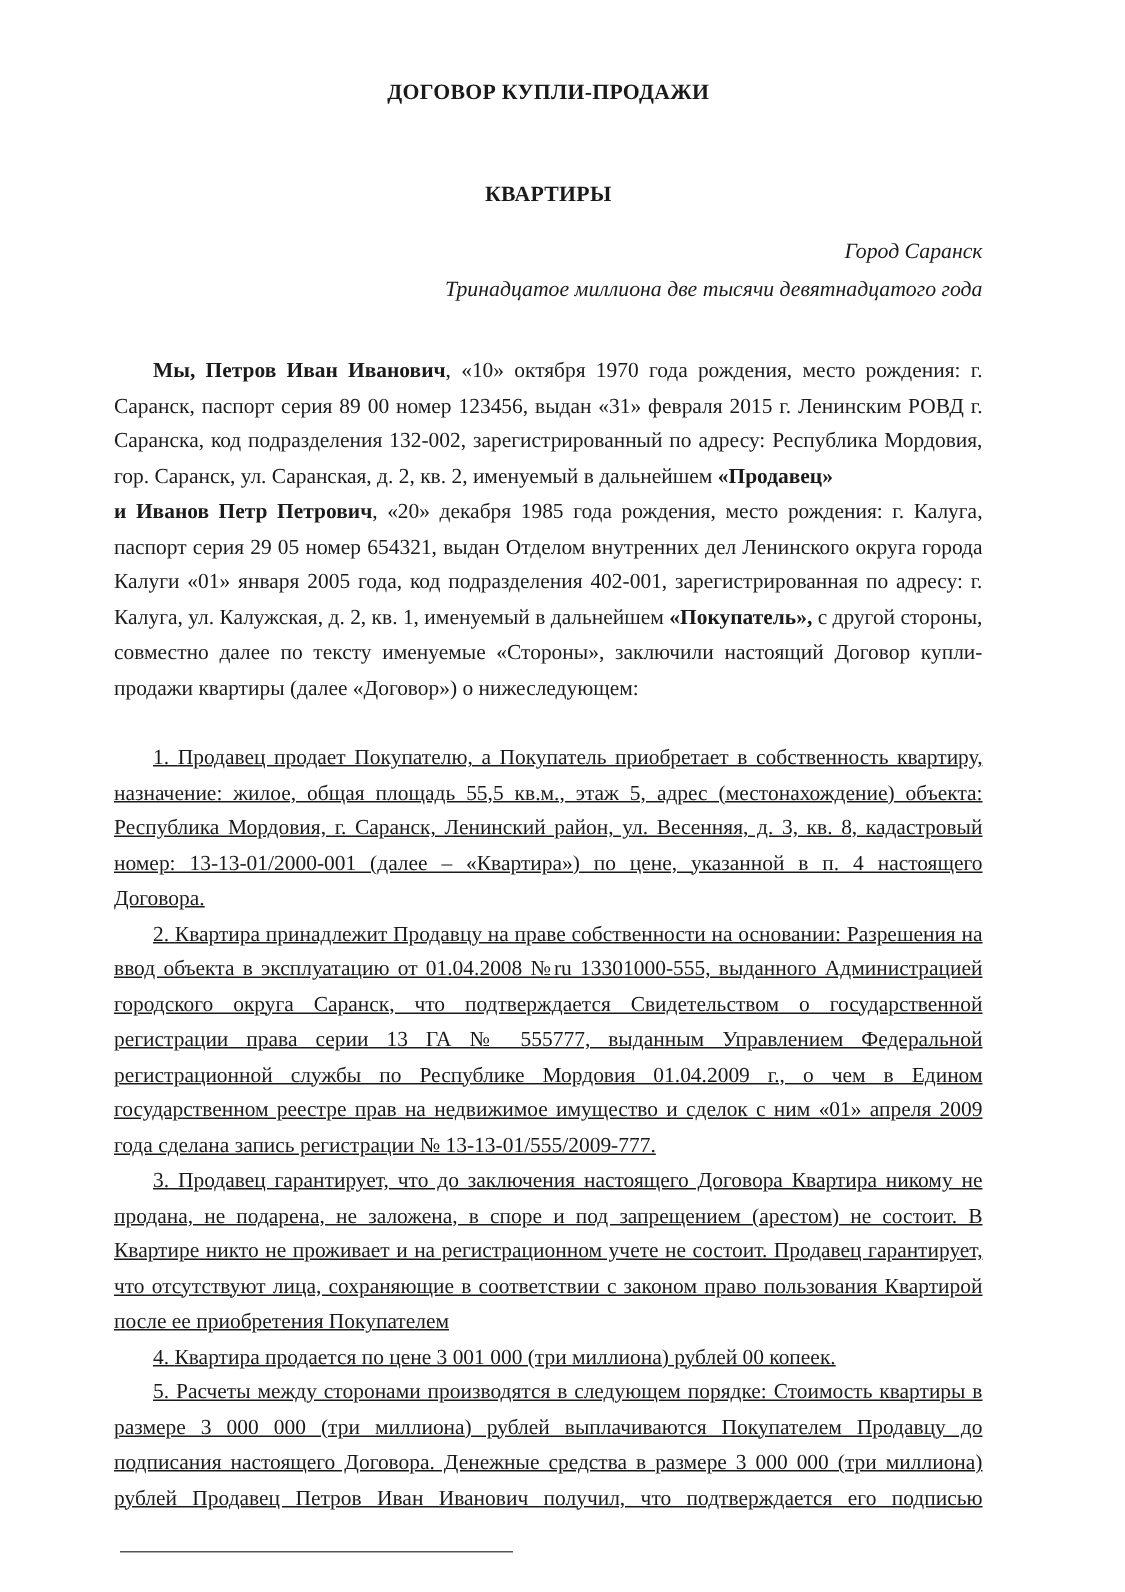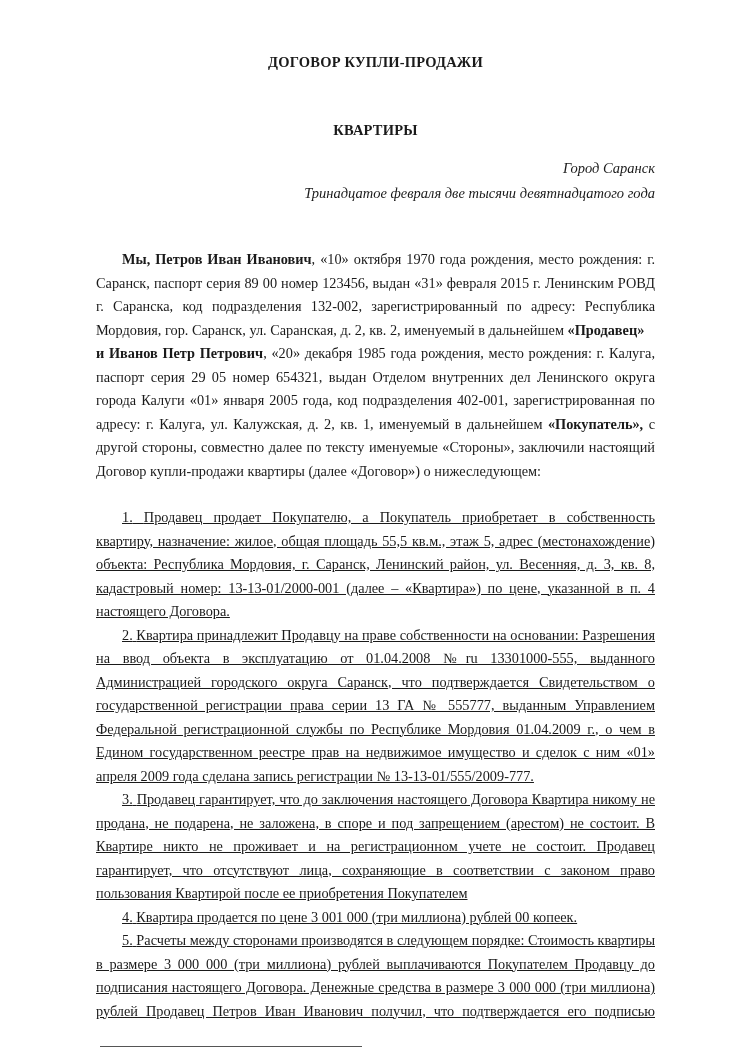--- a/index.html
+++ b/index.html
@@ -13,21 +13,21 @@
     font-family: "Liberation Serif", "DejaVu Serif", serif;
     color: #1a1a1a;
     position: relative;
     overflow: hidden;
   }
   .page {
     width: 750px;
     height: 1061px;
     background: #ffffff;
     box-sizing: border-box;
-    padding: 52px 95px 0 96px;
+    padding: 52px 95px 0 76px;
   }
 
   
   .doc-title {
     text-align: center;
     font-weight: bold;
     font-size: 14.5px;
     line-height: 20px;
     letter-spacing: 0.2px;
     margin: 0;
@@ -48,21 +48,21 @@
   }
   .place-city {
     display: block;
   }
   .place-date {
     display: block;
   }
 
   
   .body-block {
-    margin-top: 42px;
+    margin-top: 30px;
   }
   p.para {
     margin: 0;
     text-align: justify;
     text-justify: inter-word;
     font-size: 14.3px;
     line-height: 23.5px;
     hyphens: none;
   }
   p.indent {
@@ -95,21 +95,21 @@
 
 <div class="page">
 
   <h1 class="doc-title">
     <span>ДОГОВОР КУПЛИ-ПРОДАЖИ</span>
     <span class="line2">КВАРТИРЫ</span>
   </h1>
 
   <div class="place-block">
     <span class="place-city">Город Саранск</span>
-    <span class="place-date">Тринадцатое февраля две тысячи девятнадцатого года</span>
+    <span class="place-date">Тринадцатое миллиона две тысячи девятнадцатого года</span>
   </div>
 
   <div class="body-block">
 
     <p class="para indent"><b>Мы,</b> <b>Петров Иван Иванович</b><span>, «10» октября 1970 года рождения, место рождения: г. Саранск, паспорт серия 89 00 номер 123456, выдан «31» февраля 2015 г. Ленинским РОВД г. Саранска, код подразделения 132-002, зарегистрированный по адресу: Республика Мордовия, гор. Саранск, ул. Саранская, д. 2, кв. 2, именуемый в дальнейшем</span> <b>«Продавец»</b></p>
 
     <p class="para noindent"><b>и</b> <b>Иванов Петр Петрович</b><span>, «20» декабря 1985 года рождения, место рождения: г. Калуга, паспорт серия 29 05 номер 654321, выдан Отделом внутренних дел Ленинского округа города Калуги «01» января 2005 года, код подразделения 402-001, зарегистрированная по адресу: г. Калуга, ул. Калужская, д. 2, кв. 1, именуемый в дальнейшем</span> <b>«Покупатель»,</b> <span>с другой стороны, совместно далее по тексту именуемые «Стороны», заключили настоящий Договор купли-продажи квартиры (далее «Договор») о нижеследующем:</span></p>
 
     <div class="clauses">
 

